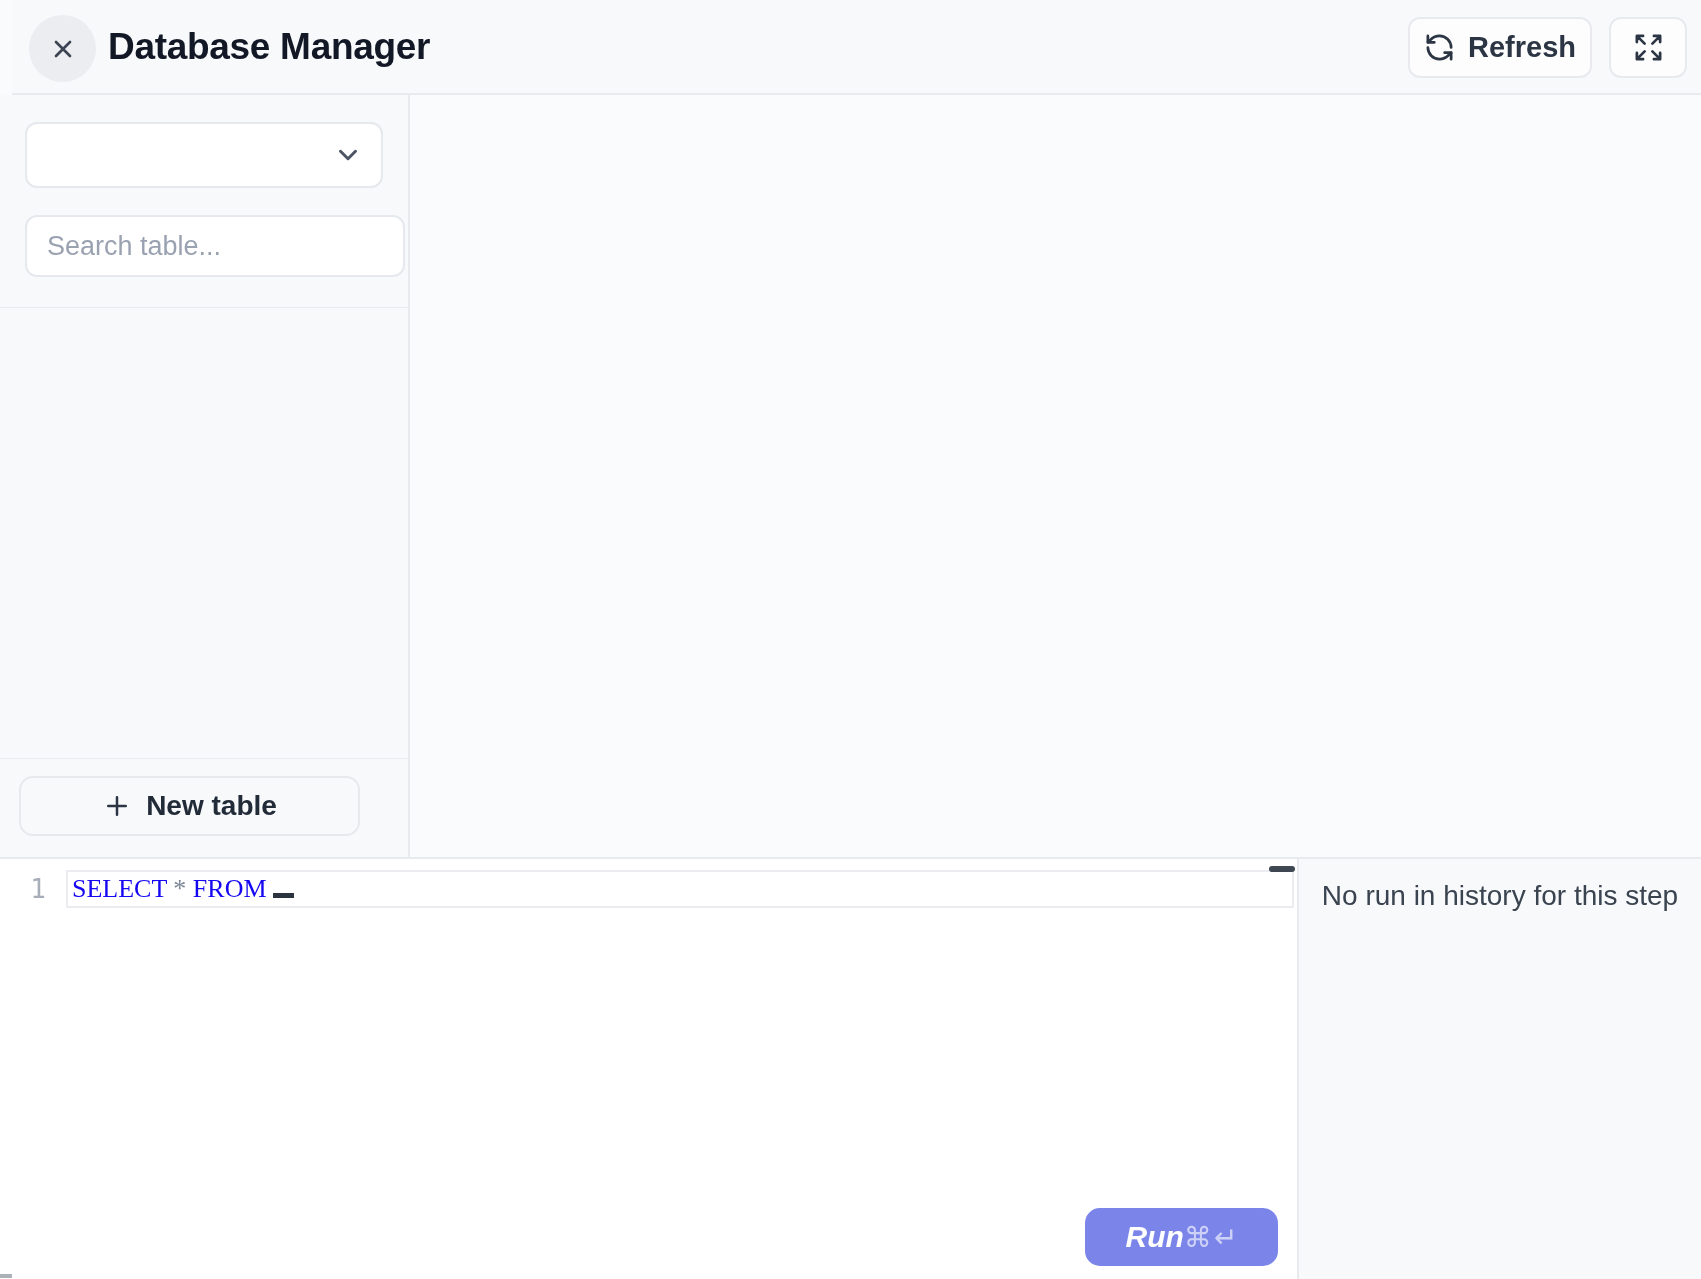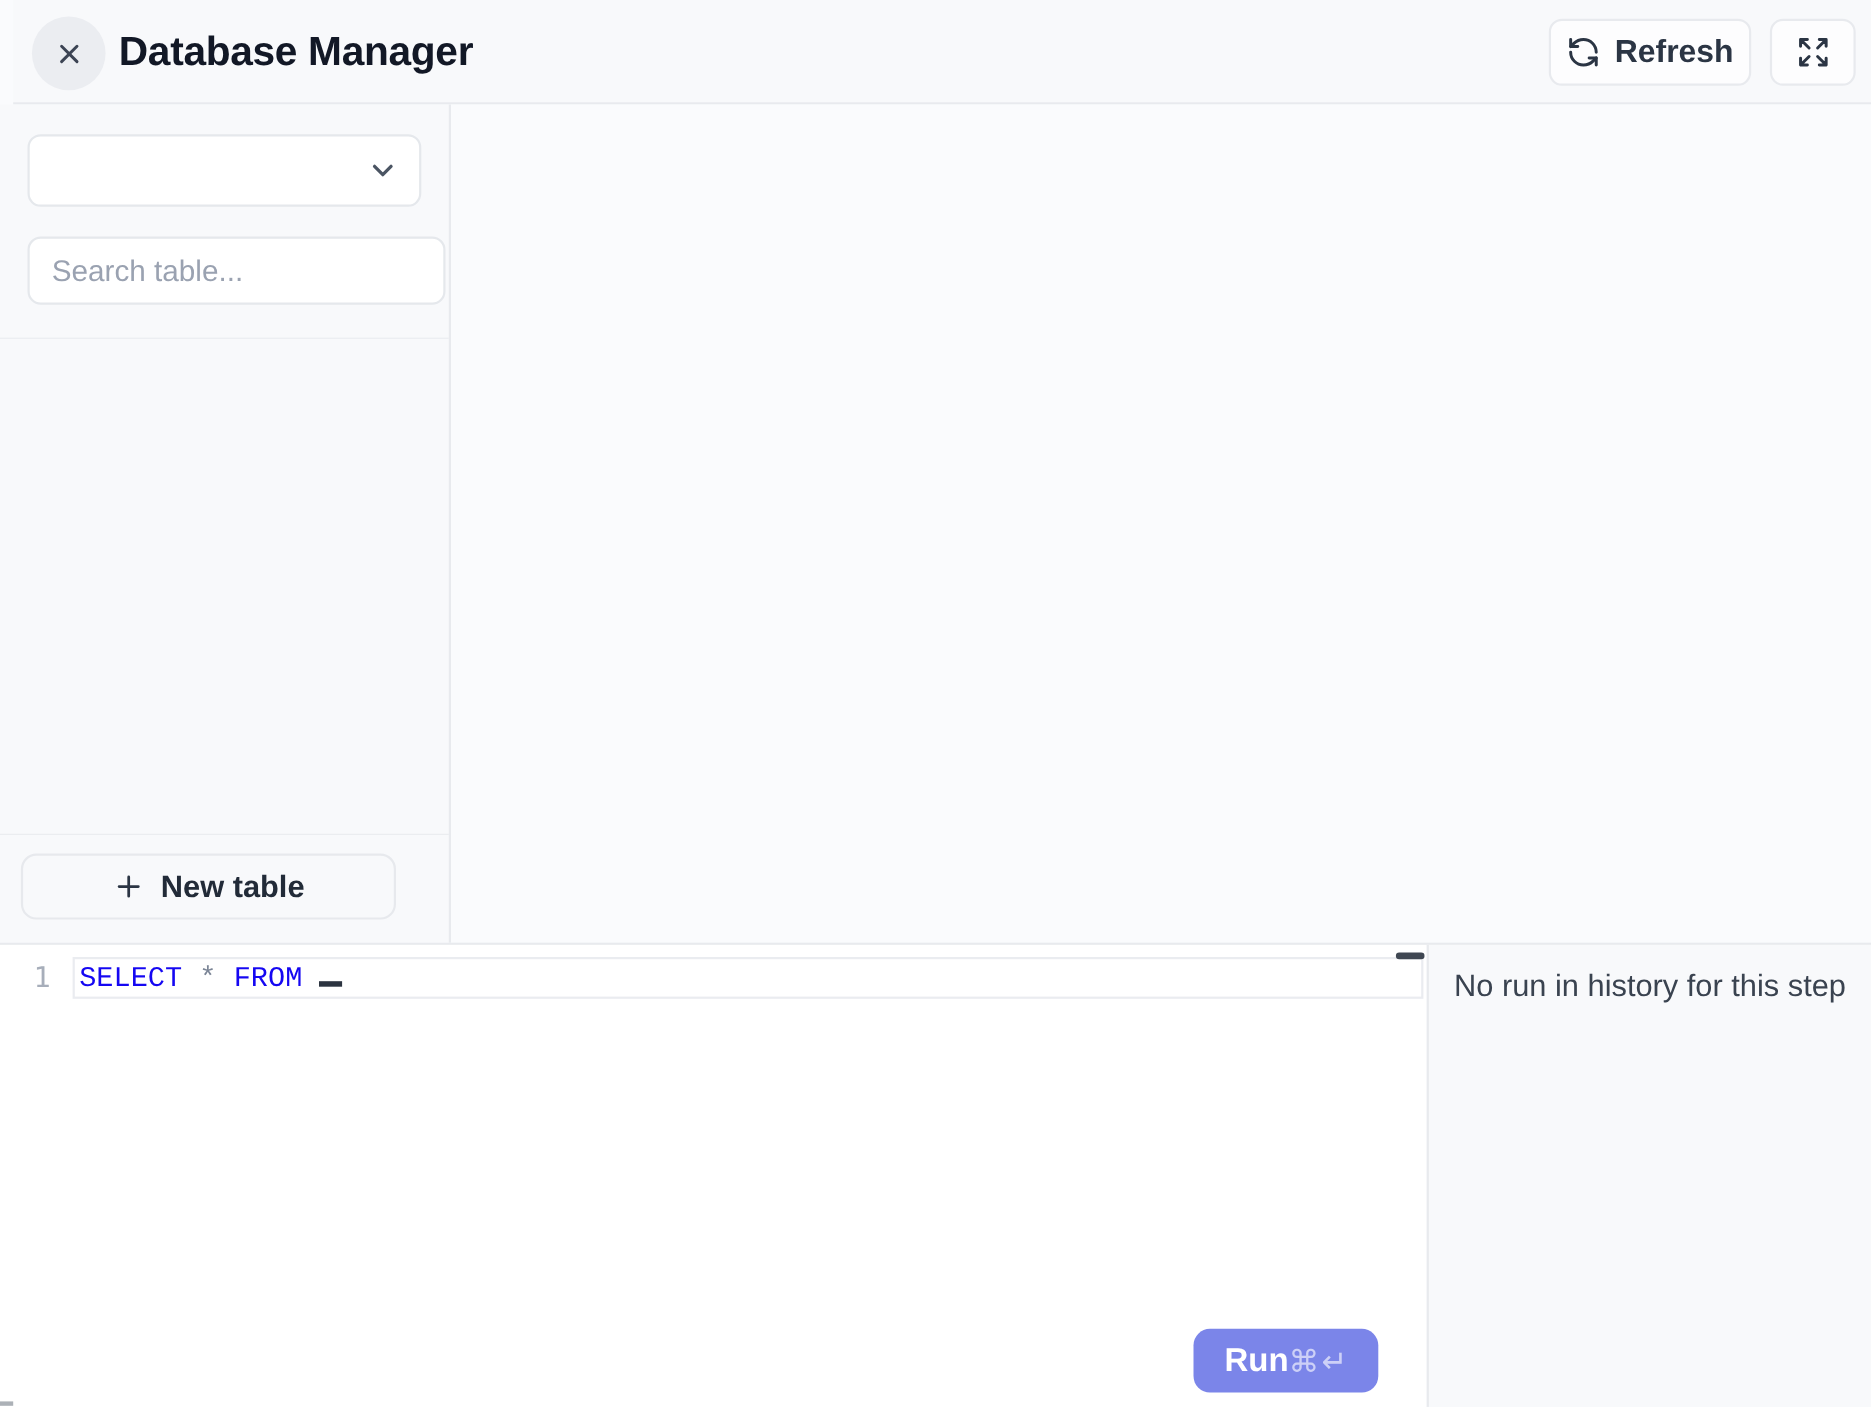--- a/index.html
+++ b/index.html
@@ -43,28 +43,28 @@
   
   .main-canvas{left:410px;top:95px;width:1291px;height:762px;background:#fafbfd;}
 
   
   .bottom-divider{left:0;top:857px;width:1701px;height:0;border-top:2px solid #e8eaee;}
   .editor{left:0;top:859px;width:1297px;height:420px;background:#ffffff;cursor:text;}
   .active-line{left:66px;top:11px;width:1228px;height:38px;border:2px solid #eaecf0;box-sizing:border-box;}
   .gutter{left:0;top:11px;width:58px;height:38px;line-height:38px;text-align:right;padding-right:12px;box-sizing:border-box;
     font-family:"DejaVu Sans Mono", monospace;font-size:26px;color:#a7aeba;}
   .code-line{left:72px;top:11px;height:38px;line-height:38px;white-space:pre;
-    font-family:Liberation Mono, monospace;font-size:26px;color:#2c3440;}
+    font-family:Liberation Serif, serif;font-size:26px;color:#2c3440;}
   .tok-keyword{color:#1507f2;}
   .tok-operator{color:#7b8596;}
   .caret{display:inline-block;width:21px;height:5px;background:#2c3440;vertical-align:-1px;}
   .v-thumb{left:1269px;top:866px;width:26px;height:6px;border-radius:3px;background:#3f4752;cursor:grab;}
   .h-thumb{left:0;top:1274px;width:12px;height:4px;background:#5a6370;opacity:.5;cursor:grab;}
-  .run-btn{left:1085px;top:1208px;width:168px;height:58px;background:#7b85e9;border:none;border-radius:15px;
-    display:flex;align-items:center;justify-content:center;cursor:pointer;}
+  .run-btn{left:1085px;top:1208px;width:193px;height:58px;background:#7b85e9;border:none;border-radius:15px;
+    display:flex;align-items:center;justify-content:center;cursor:pointer;font-style:italic;}
   .run-label{font-size:30px;font-weight:700;color:#ffffff;}
   .run-shortcut{font-size:28px;color:rgba(255,255,255,0.62);display:flex;align-items:center;gap:2px;
     font-family:"DejaVu Sans", sans-serif;}
 
   
   .history-panel{left:1297px;top:859px;width:404px;height:420px;background:#f8f9fb;border-left:2px solid #e8eaee;
     box-sizing:border-box;}
   .history-empty{display:block;padding-top:21px;text-align:center;font-size:28px;color:#3a4350;}
 
   svg{display:block;}

